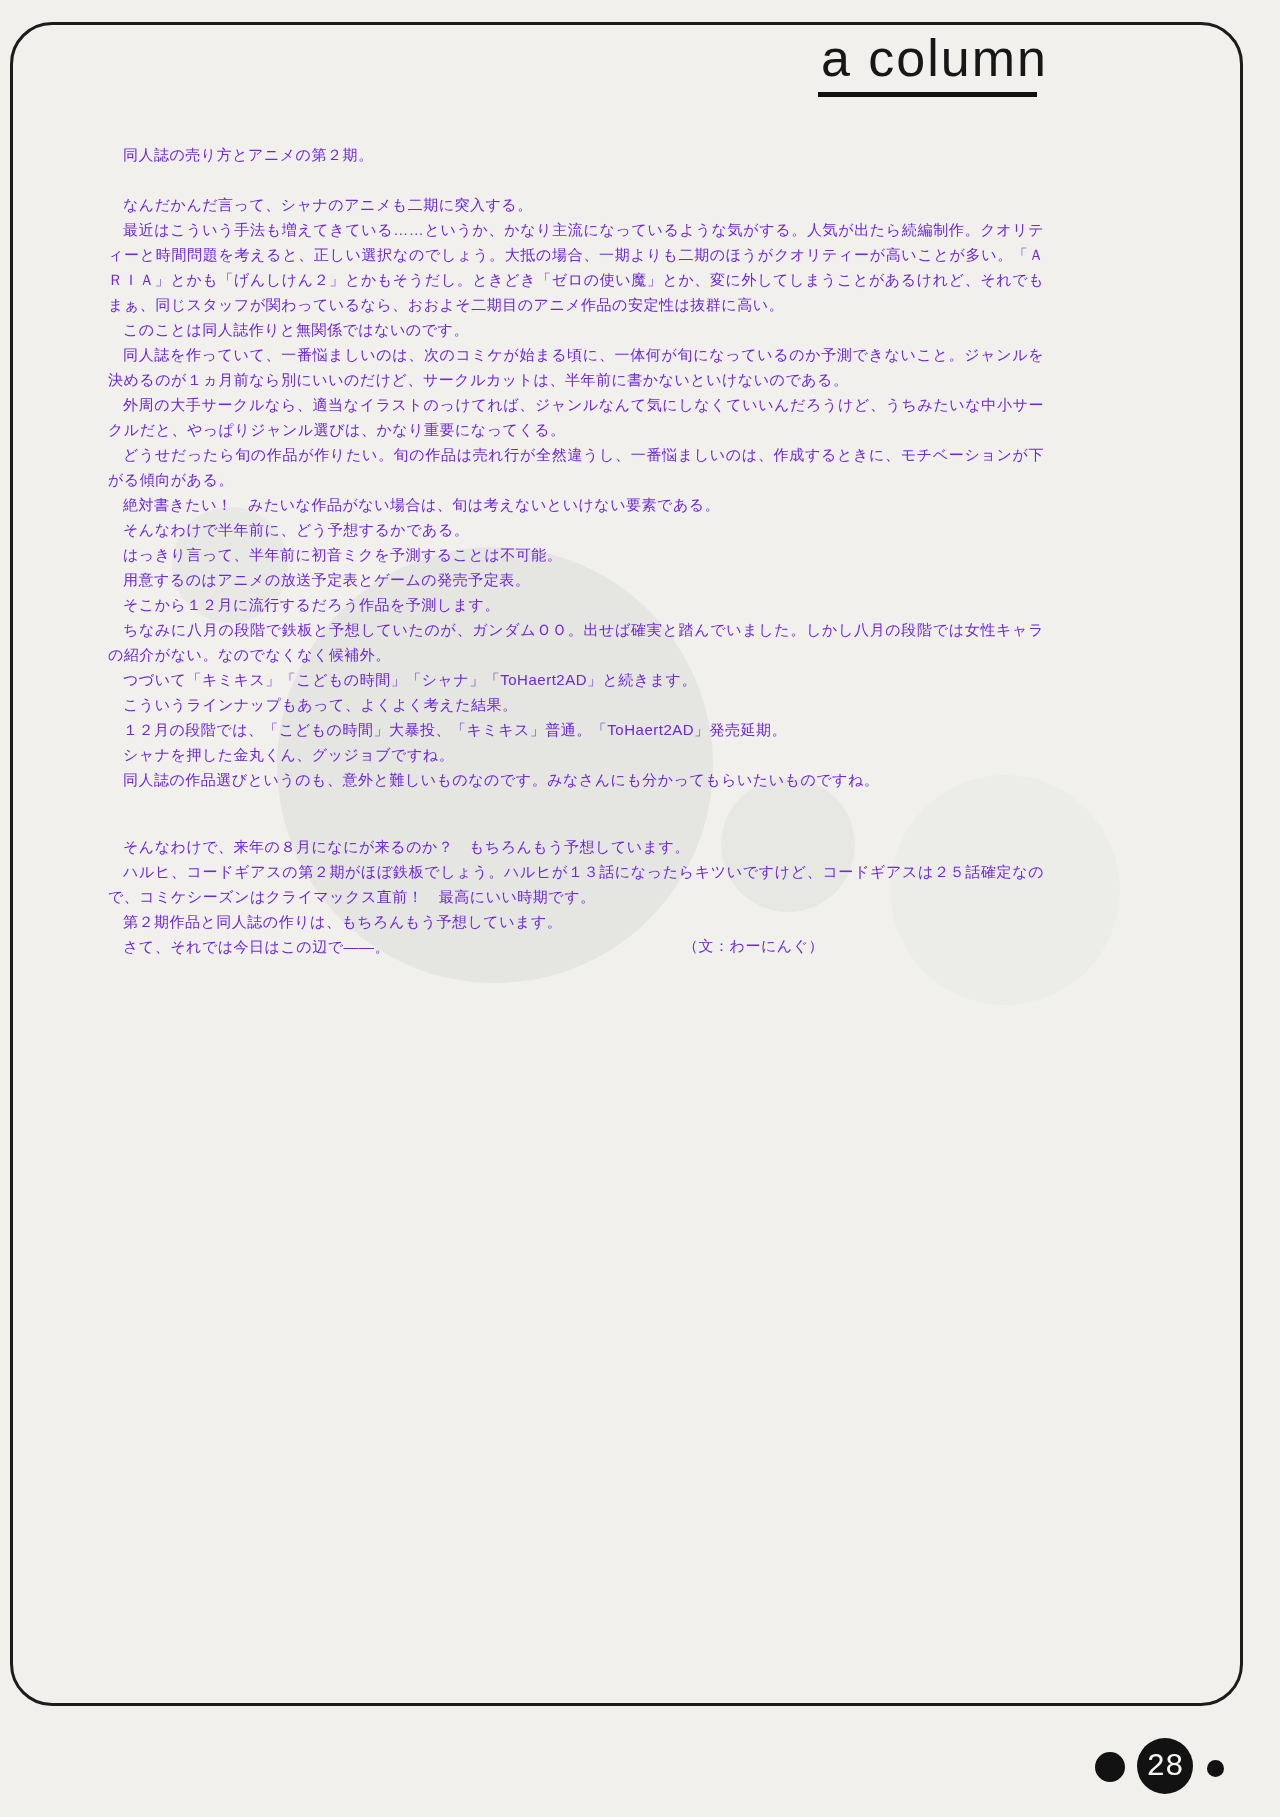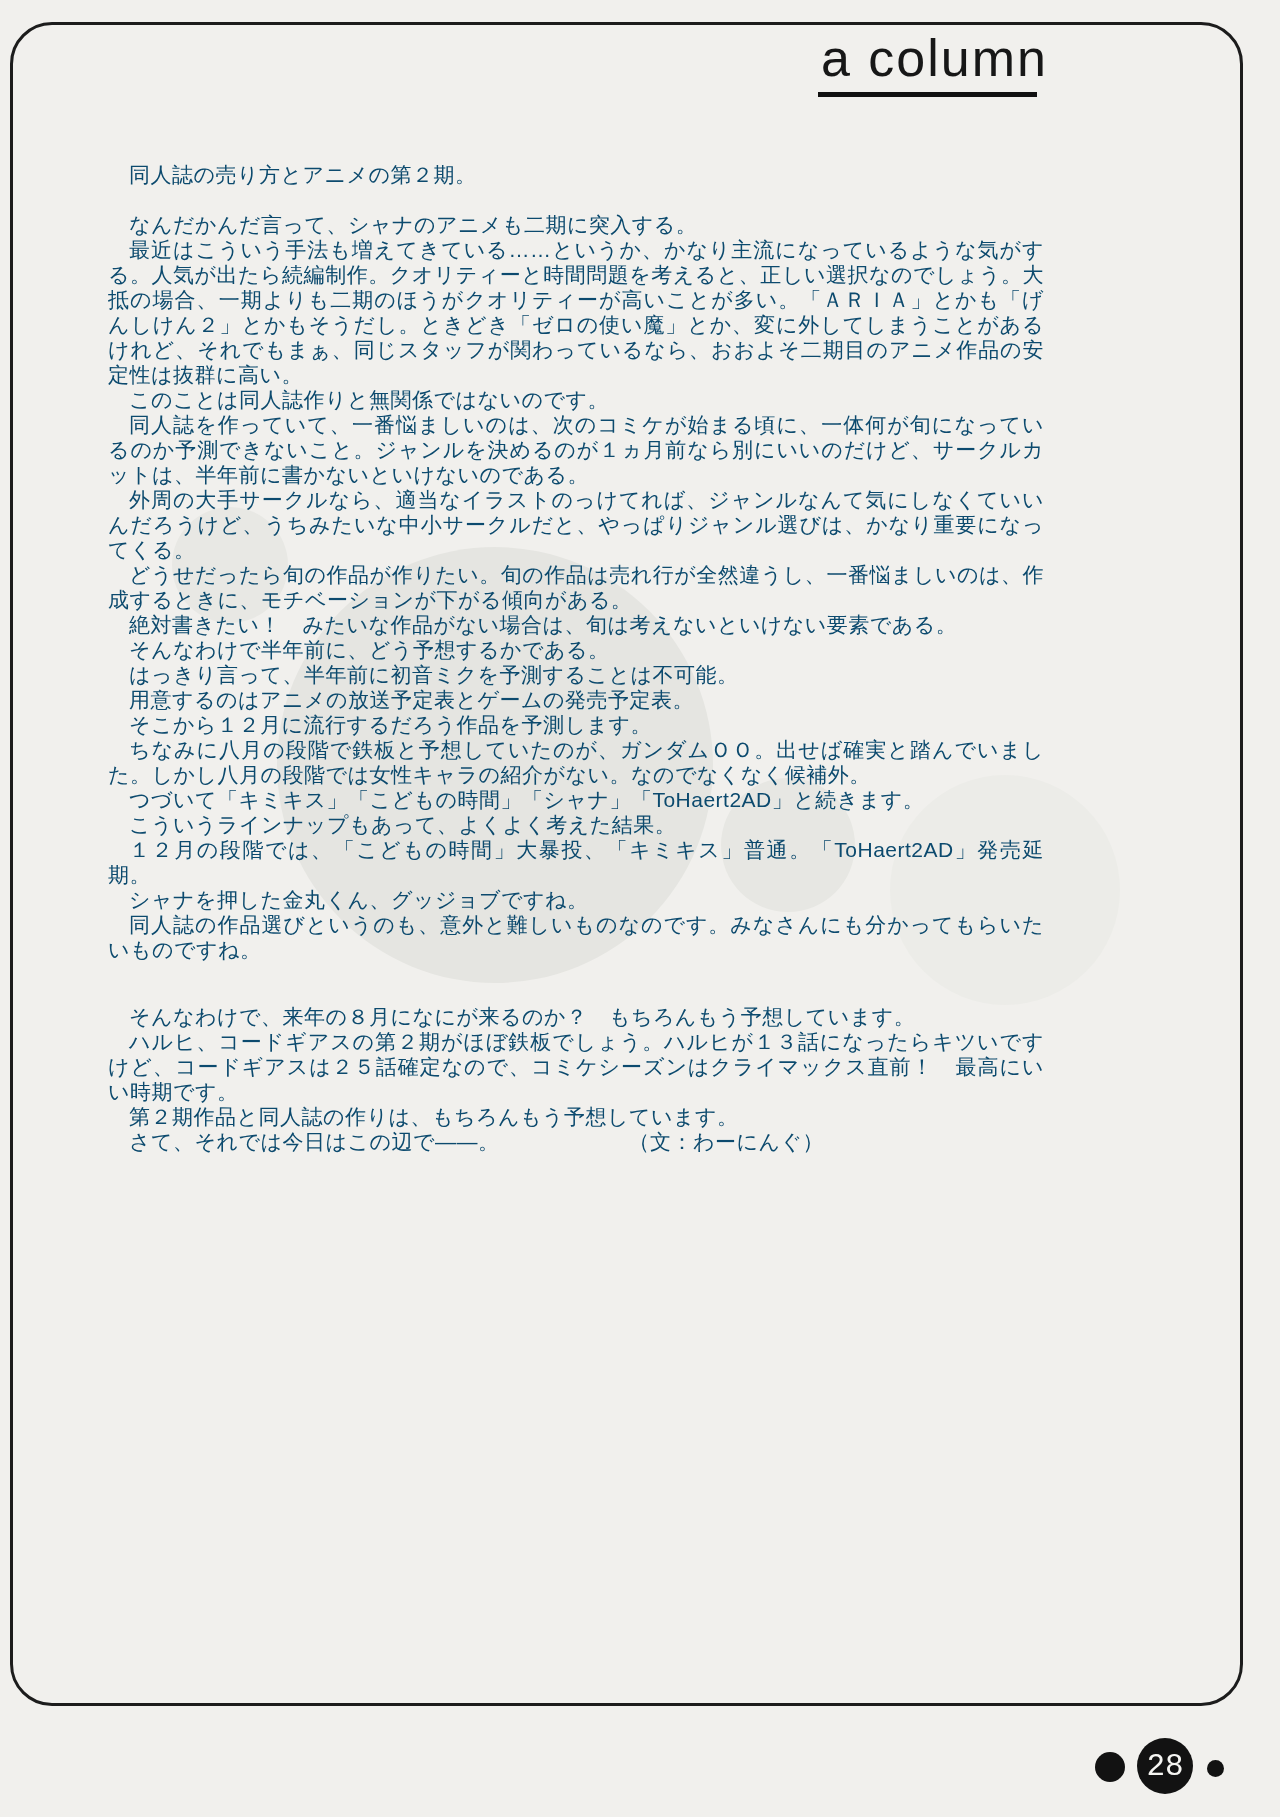--- a/index.html
+++ b/index.html
@@ -32,32 +32,32 @@
     z-index:4;
   }
   
   .wm { position:absolute; border-radius:50%; z-index:1; }
   .wm-1 { left:172px; top:507px; width:116px; height:116px; background:#e8e8e4; }
   .wm-2 { left:277px; top:547px; width:436px; height:436px; background:#e5e5e1; }
   .wm-3 { left:721px; top:778px; width:134px; height:134px; background:#e7e7e3; }
   .wm-4 { left:890px; top:775px; width:230px; height:230px; background:#ececе8; background:#ecece8; }
   
   .content {
-    position:absolute; left:108px; top:162px; width:936px;
-    font-size:21px; line-height:25px; letter-spacing:0.5px;
-    color:#0c4a6e; text-align:justify; z-index:2;
+    position:absolute; left:108px; top:142px; width:936px;
+    font-size:15px; line-height:25px; letter-spacing:0.5px;
+    color:#6d28d9; text-align:justify; z-index:2;
   }
   .content p { margin:0; text-indent:1em; }
   .article-title { margin-bottom:25px !important; }
   .section-2 { margin-top:42px; }
   .closing-row {
     display:flex; justify-content:space-between;
     padding-left:1em; text-indent:0 !important;
   }
-  .closing-row .attribution { margin-right:220px; white-space:nowrap; }
+  .closing-row .attribution { margin-right:220px; white-space:nowrap;font-family:Liberation Serif, serif; }
   
   .dot-left {
     position:absolute; left:1095px; top:1752px;
     width:30px; height:30px; border-radius:50%; background:#121212; z-index:4;
   }
   .page-badge {
     position:absolute; left:1137px; top:1738px;
     width:56px; height:56px; border-radius:50%; background:#121212;
     color:#f5f5f2; display:flex; align-items:center; justify-content:center;
     font-family:Liberation Mono, monospace; font-size:31px;

